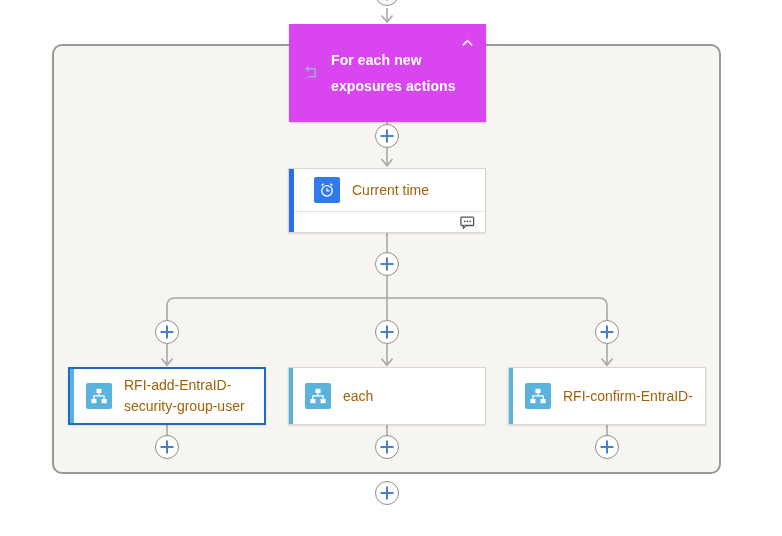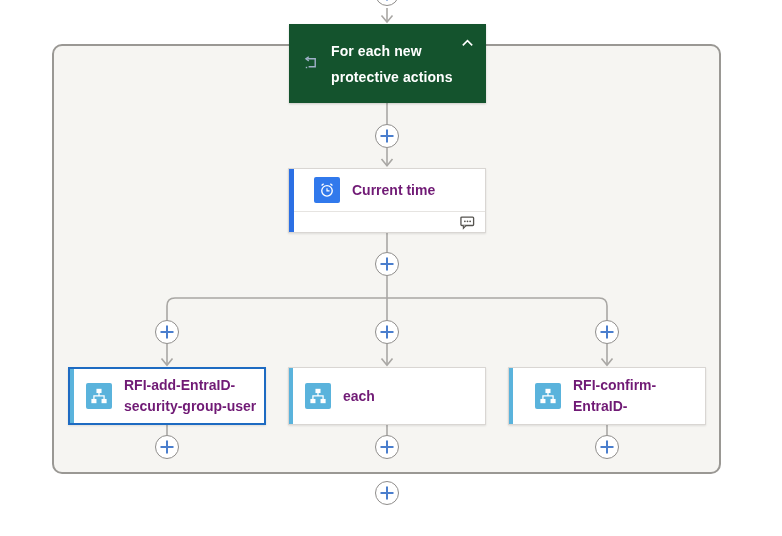--- a/index.html
+++ b/index.html
@@ -24,22 +24,22 @@
     background: #f6f5f2;
     border: 2px solid #9a9894;
     border-radius: 10px;
     z-index: 1;
   }
 
   
   .scope-header {
     position: absolute;
     left: 289px; top: 24px;
-    width: 197px; height: 79px;
-    background: #14532d;
+    width: 197px; height: 98px;
+    background: #d946ef;
     z-index: 4;
     display: flex;
     align-items: center;
     cursor: pointer;
     box-shadow: 0 1px 2px rgba(0,0,0,.18);
   }
   .scope-header .loop-wrap {
     width: 42px; display: flex; justify-content: center; flex: 0 0 42px;
   }
   .scope-title {
@@ -76,22 +76,22 @@
   .icon-tile {
     width: 26px; height: 26px; border-radius: 2px;
     display: flex; align-items: center; justify-content: center;
     flex: 0 0 26px;
   }
   .icon-tile.clock-bg { background: #3179ec; }
   .icon-tile.wf-bg { background: #5ab3dc; }
 
   .card-title {
     font-size: 14px;
-    font-weight: 700;
-    color: #701a75;
+    font-weight: 400;
+    color: #a16207;
     line-height: 21px;
   }
   .card-title span { display: block; }
 
   
   .current-time-card { left: 288px; top: 168px; width: 198px; height: 65px; }
   .current-time-card .card-main {
     display: flex; align-items: center;
     height: 42px; padding-left: 25px; gap: 12px;
   }
@@ -109,21 +109,21 @@
 
   
   .branch-card { width: 198px; height: 58px; top: 367px; }
   .branch-card .card-body {
     display: flex; align-items: center; height: 100%;
     padding-left: 16px; gap: 12px;
   }
   .branch-card.selected { border: 2px solid #1e6bc2; }
   .branch-1 { left: 68px; }
   .branch-2 { left: 288px; }
-  .branch-3 { left: 508px; padding-left: 10px; }
+  .branch-3 { left: 508px; }
 
   
   .plus {
     position: absolute;
     width: 24px; height: 24px;
     border-radius: 50%;
     background: #ffffff;
     border: 1px solid #8f8d8b;
     display: flex; align-items: center; justify-content: center;
     padding: 0; cursor: pointer;
@@ -176,21 +176,21 @@
   <div class="scope-header">
     <span class="loop-wrap">
       <svg width="19" height="17" viewBox="0 0 20 18">
         <path d="M6.5 4 H15 V12.5 H8" fill="none" stroke="#9fb0c8" stroke-width="1.5"></path>
         <path d="M5 12.5 H6.5 V14 H5 Z" fill="#9fb0c8"></path>
         <path d="M8.2 1.8 L5.2 4 L8.2 6.2" fill="none" stroke="#9fb0c8" stroke-width="1.5"></path>
       </svg>
     </span>
     <div class="scope-title">
       <span>For each new</span>
-      <span>protective actions</span>
+      <span>exposures actions</span>
     </div>
     <button class="collapse-btn">
       <svg width="15" height="10" viewBox="0 0 16 10">
         <path d="M3 7.5 L8 2.5 L13 7.5" fill="none" stroke="#ffffff" stroke-width="1.7"></path>
       </svg>
     </button>
   </div>
 
   <button class="plus" style="left:375px; top:124px;">
     <svg width="22" height="22" viewBox="0 0 22 22">

